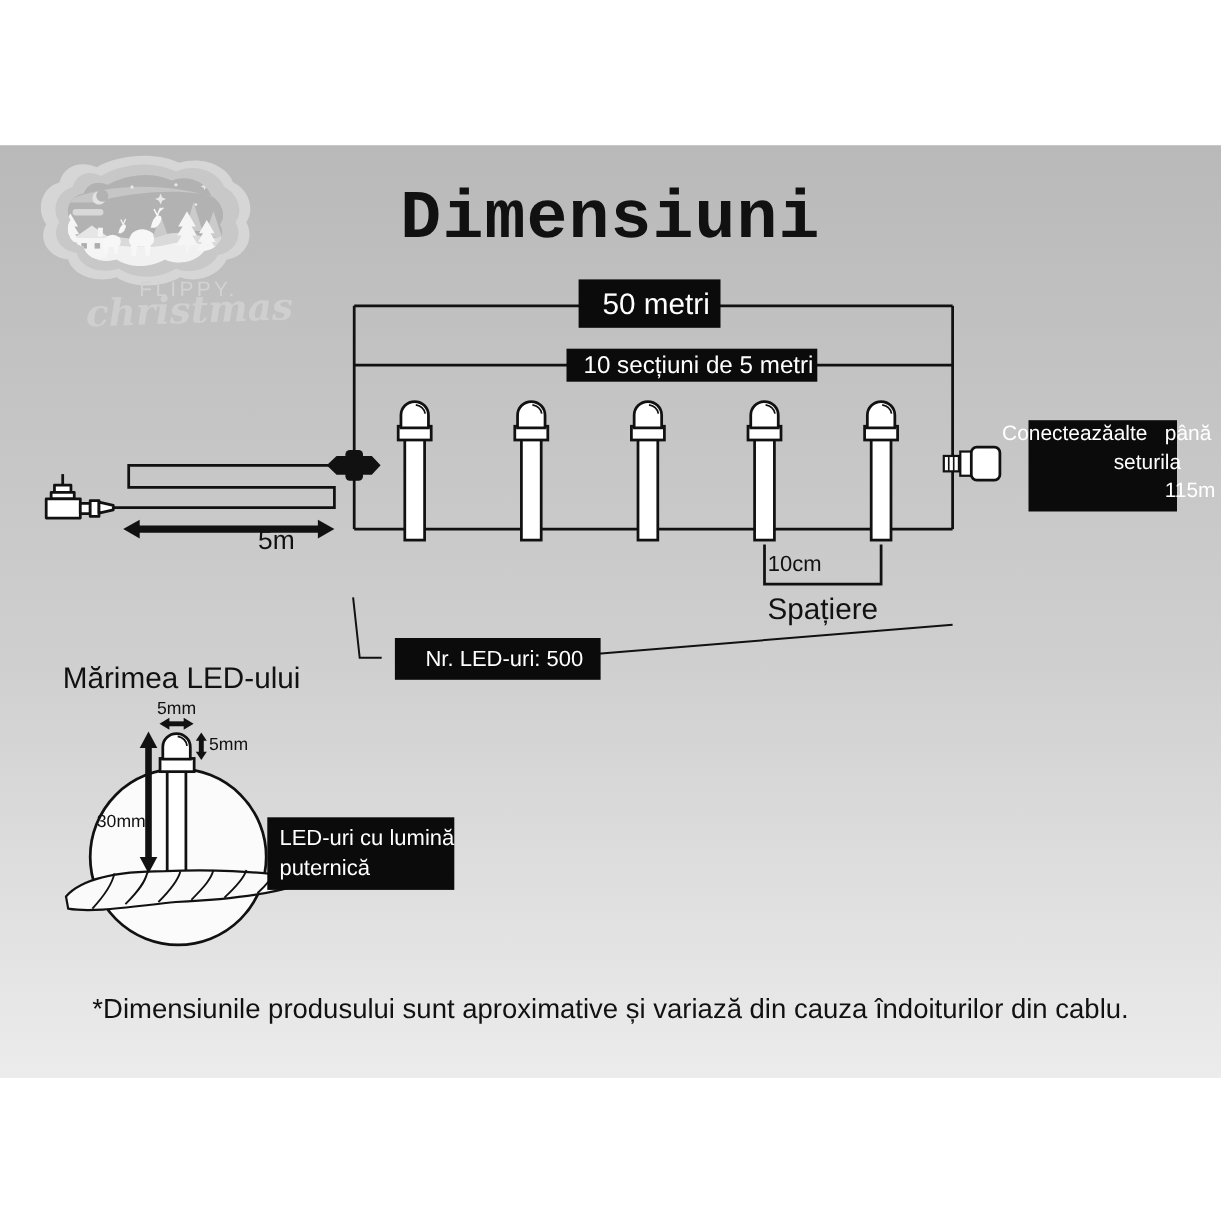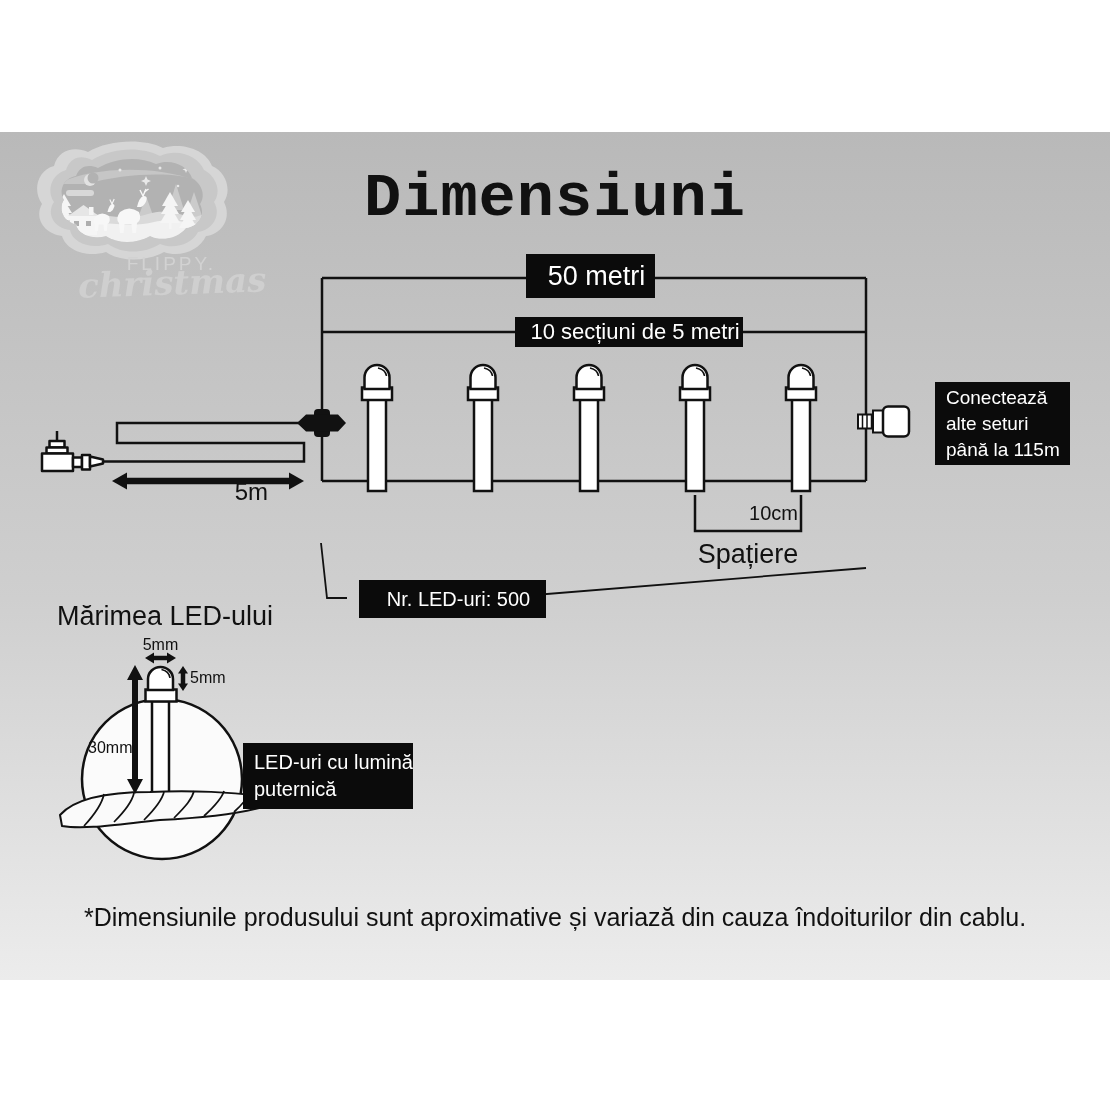--- a/index.html
+++ b/index.html
@@ -7,26 +7,26 @@
         font-family:"Liberation Sans", sans-serif;color:#111;}
   #gray-band{position:absolute;left:0;top:132px;width:1110px;height:848px;
              background:linear-gradient(to bottom,#b9b9b9 0%,#cfcfcf 55%,#ececec 100%);}
   #diagram-svg{position:absolute;left:0;top:0;width:1110px;height:1110px;pointer-events:none;}
   .abs{position:absolute;}
   #page-title{left:0;top:163px;width:1110px;text-align:center;font-size:62px;font-weight:700;letter-spacing:1px;font-family:Liberation Mono, monospace;}
   .blackbox{background:#0b0b0b;color:#fff;display:flex;align-items:center;justify-content:center;box-sizing:border-box;padding-left:12px;}
   #box-50m{left:526px;top:254px;width:129px;height:44px;font-size:27px;}
   #box-sections{left:482px;top:317px;width:228px;height:30px;font-size:22px;margin-left:33px;}
   #box-connect{left:935px;top:382px;width:135px;height:83px;font-size:19px;line-height:26px;
-               flex-direction:column;align-items:flex-start;justify-content:center;padding-left:11px;}
+               flex-direction:row;align-items:flex-start;justify-content:center;padding-left:11px;}
   #box-led-count{left:347px;top:580px;width:187px;height:38px;font-size:20px;margin-left:12px;}
   #box-led-note{left:243px;top:743px;width:170px;height:66px;font-size:20px;line-height:27px;
                 flex-direction:column;align-items:flex-start;justify-content:center;padding-left:11px;}
   #label-5m{left:148px;top:478px;width:120px;text-align:right;font-size:24px;}
-  #label-10cm{left:698px;top:502px;width:100px;text-align:right;font-size:20px;}
+  #label-10cm{left:698px;top:502px;width:100px;text-align:left;font-size:20px;}
   #label-spatiere{left:673px;top:539px;width:150px;text-align:center;font-size:27px;}
   #led-size-heading{left:57px;top:601px;font-size:27px;}
   #label-5mm-w{left:120px;top:636px;width:81px;text-align:center;font-size:16px;}
   #label-5mm-dome{left:190px;top:669px;font-size:16px;}
   #label-30mm{left:88px;top:739px;font-size:16px;}
   #footer-note{left:0;top:903px;width:1110px;text-align:center;font-size:25px;}
   #brand-top{left:126px;top:253px;width:90px;text-align:right;font-size:19px;letter-spacing:3px;color:#d2d2d2;font-weight:400;}
   #brand-script{left:78px;top:263px;width:160px;text-align:center;font-size:34px;color:#cfcfcf;
                 font-family:"DejaVu Serif", cursive;font-style:italic;font-weight:700;transform:rotate(-2deg);}
 </style>

